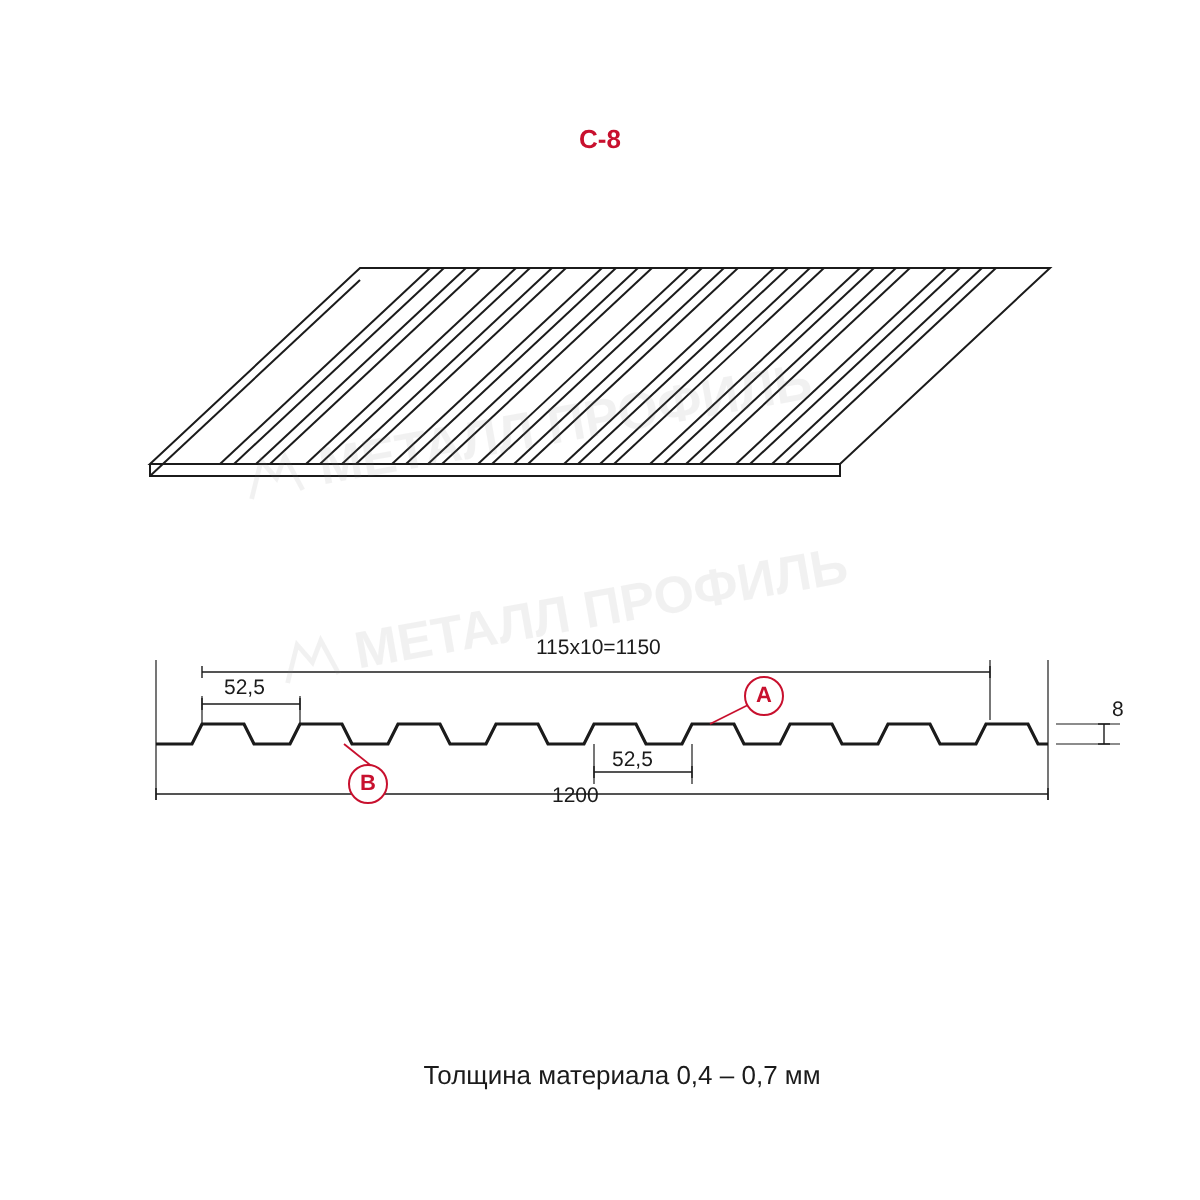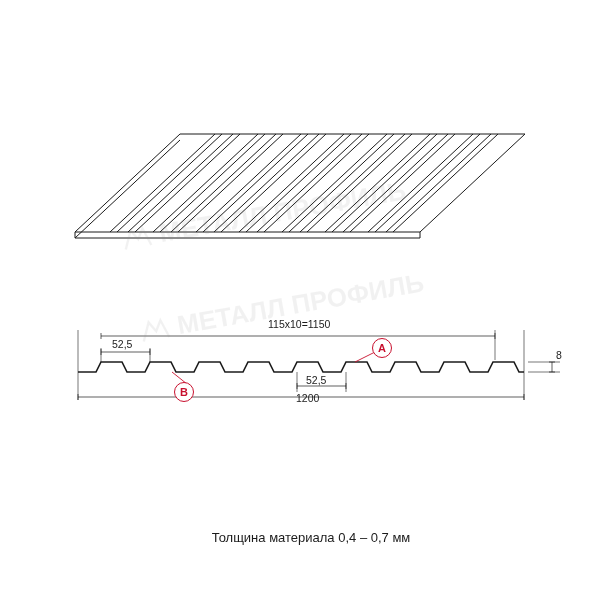--- a/index.html
+++ b/index.html
@@ -109,20 +109,21 @@
     justify-content: center;
     box-sizing: border-box;
     background: #ffffff;
   }
 </style>
 </head>
 <body>
 
 <div class="page">
 
+  <div class="subtitle">С-8</div>
 
   <svg class="svg-layer" width="600" height="600" viewBox="0 0 600 600">
     <g fill="none" stroke="#1b1b1b" stroke-width="1" stroke-linejoin="miter">
 
       <path d="M 75 232 L 180 134 L 525 134 L 420 232 Z" stroke="#1b1b1b" fill="#ffffff"></path>
 
       <g>
         <path d="M 110 232 L 215 134"></path>
         <path d="M 117 232 L 222 134"></path>
         <path d="M 128 232 L 233 134"></path>
@@ -215,21 +216,21 @@
       <g stroke-width="0.9" stroke="#c8102e">
         <path d="M 355 362 L 375 352"></path>
         <path d="M 172 372 L 187 384"></path>
       </g>
     </g>
   </svg>
 
   <div class="dim-label" style="left: 268px; top: 318px;">115х10=1150</div>
   <div class="dim-label" style="left: 112px; top: 338px;">52,5</div>
   <div class="dim-label" style="left: 306px; top: 374px;">52,5</div>
-  <div class="dim-label" style="left: 296px; top: 392px;">1200</div>
+  <div class="dim-label" style="left: 276px; top: 392px;">1200</div>
   <div class="dim-label" style="left: 556px; top: 349px;">8</div>
 
   <div class="callout" style="left: 372px; top: 338px;">A</div>
   <div class="callout" style="left: 174px; top: 382px;">B</div>
 
   <div class="wm wm1">
     <div class="wm-row">
       <svg class="wm-logo" viewBox="0 0 30 26">
         <path d="M2 22 L10 4 L16 14 L22 4 L28 22" fill="none" stroke="#8a8a8a" stroke-width="2.4"></path>
       </svg>

